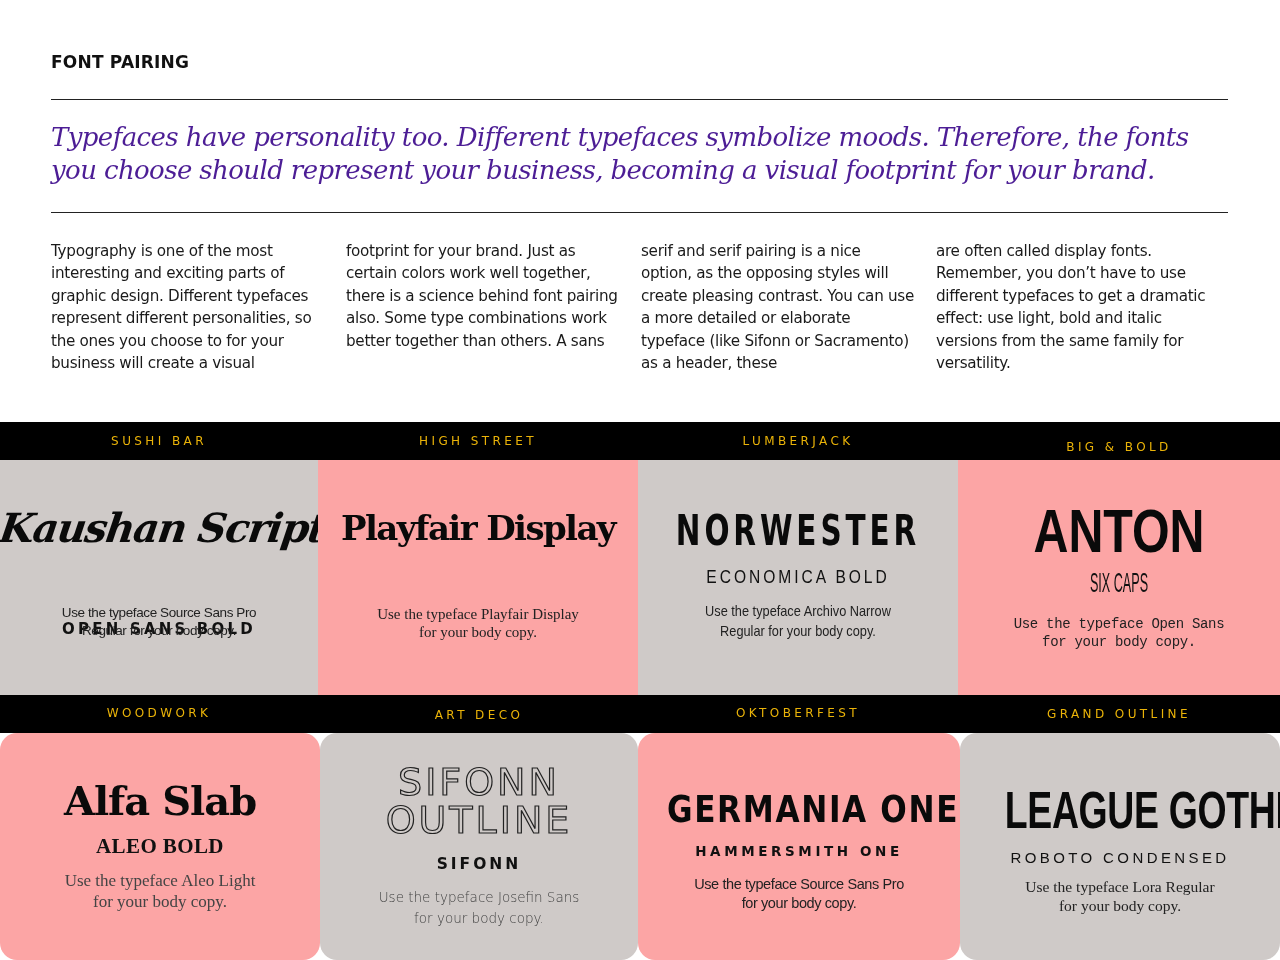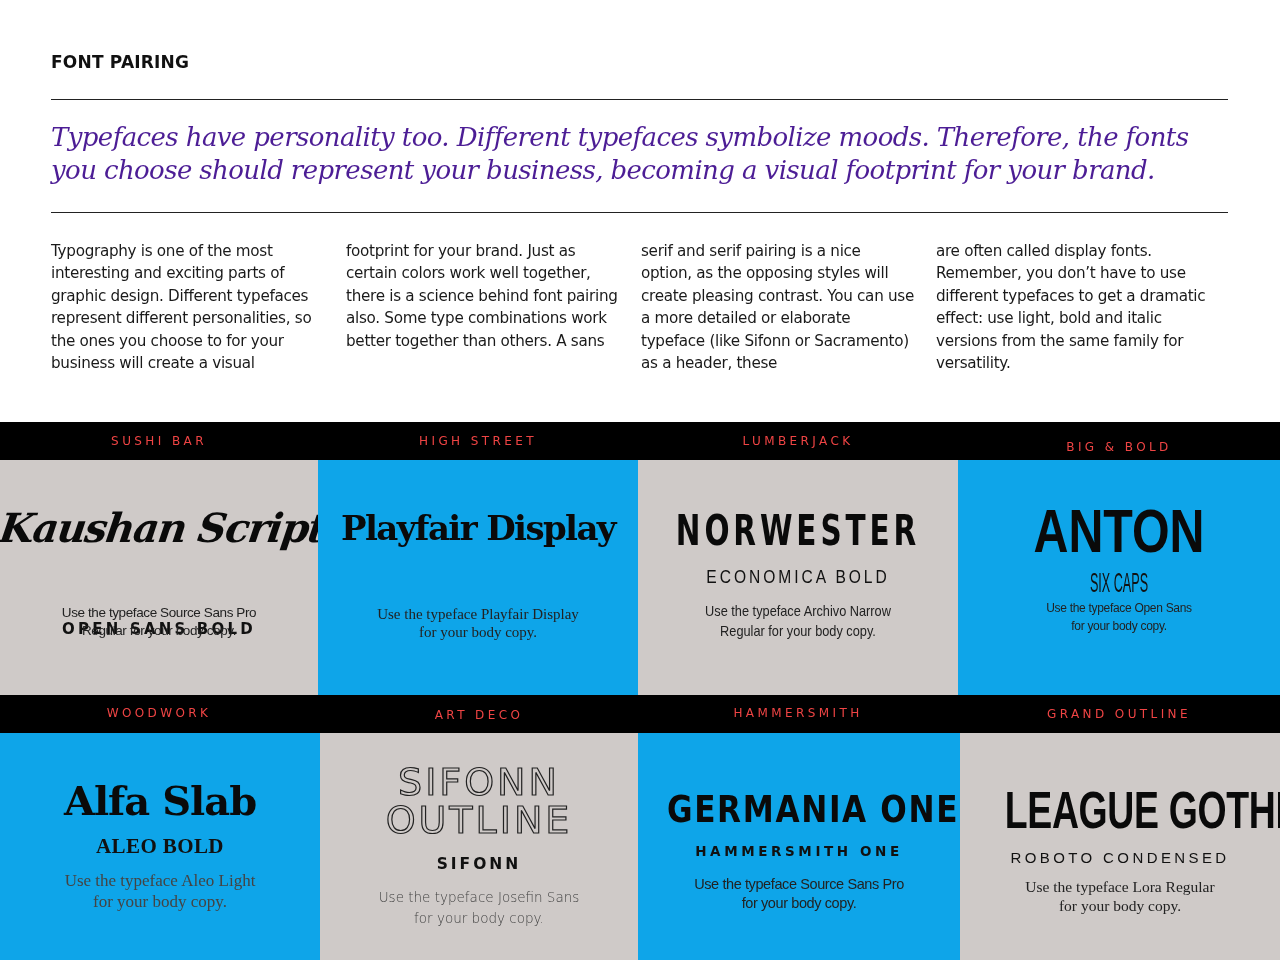--- a/index.html
+++ b/index.html
@@ -33,49 +33,49 @@
 
   .row { position: absolute; left: 0; width: 1280px; }
   .row.top { top: 422px; height: 273px; }
   .row.bottom { top: 695px; height: 265px; }
 
   .bar {
     position: absolute; left: 0; top: 0; width: 1280px; height: 38px; background: #000;
   }
   .bar-label {
     position: absolute; top: 0; height: 38px; line-height: 38px; text-align: center;
-    color: #ef4444; font-family: "DejaVu Sans", sans-serif; font-size: 12px;
+    color: #eab308; font-family: "DejaVu Sans", sans-serif; font-size: 12px;
     letter-spacing: 3.4px;
   }
   .cell { position: absolute; top: 38px; text-align: center; }
   .row.top .cell { height: 235px; }
-  .row.bottom .cell { height: 227px; }
+  .row.bottom .cell { height: 227px; border-radius: 17px; }
   .dark { background: #cfcac8; }
-  .light { background: #0ea5e9; }
+  .light { background: #fca5a5; }
 
   .title { position: absolute; left: 0; width: 100%; color: #0a0a0a; white-space: nowrap; }
   .sub { position: absolute; left: 0; width: 100%; color: #111; white-space: nowrap; }
   .body { position: absolute; left: 0; width: 100%; color: #222; font-size: 14px; line-height: 18px; }
 
   
   .t-kaushan { top: 44px; font-family: "DejaVu Serif", serif; font-style: italic; font-weight: bold; font-size: 40px; letter-spacing: -1.5px; transform: skewX(-8deg); }
   .s-opensans { top: 112px; font-family: "DejaVu Sans", sans-serif; font-weight: bold; font-size: 15px; letter-spacing: 3.2px; margin-top: 48px; }
   .b-source { top: 144px; font-family: "Liberation Sans", sans-serif; font-size: 13.5px; letter-spacing: -0.4px; }
 
   .t-playfair { top: 48px; font-family: "DejaVu Serif", serif; font-weight: bold; font-size: 34px; letter-spacing: -1.6px; }
   .s-playfair { top: 106px; font-family: "Liberation Serif", serif; font-style: italic; font-size: 19px; }
   .b-playfair { top: 145px; font-family: "Liberation Serif", serif; font-size: 15px; line-height: 18px; }
 
   .t-norwester { top: 46px; font-family: "DejaVu Sans Condensed", "DejaVu Sans", sans-serif; font-weight: bold; font-size: 42px; letter-spacing: 5px; transform: scaleX(0.78); }
   .s-economica { top: 106px; font-family: "Liberation Sans", sans-serif; font-size: 19px; letter-spacing: 3.6px; transform: scaleX(0.82); }
   .b-archivo { top: 141px; font-family: "Liberation Sans", sans-serif; font-size: 14.5px; line-height: 20px; transform: scaleX(0.88); }
 
   .t-anton { top: 38px; font-family: "Liberation Sans", sans-serif; font-weight: bold; font-size: 62px; letter-spacing: 0px; transform: scaleX(0.78); line-height: 66px; }
   .s-sixcaps { top: 107px; font-family: "Liberation Sans", sans-serif; font-size: 28px; transform: scaleX(0.45); line-height: 32px; }
-  .b-opensans { top: 140px; font-family: Liberation Sans, sans-serif; font-size: 12px; line-height: 17.5px; letter-spacing: -0.3px; }
+  .b-opensans { top: 156px; font-family: Liberation Mono, monospace; font-size: 14px; line-height: 17.5px; letter-spacing: -0.3px; }
 
   .t-alfa { top: 44px; font-family: "DejaVu Serif", serif; font-weight: bold; font-size: 40px; letter-spacing: -1px; }
   .s-aleo { top: 101px; font-family: Liberation Serif, serif; font-weight: bold; font-size: 21px; letter-spacing: 0.4px; }
   .b-aleo { top: 138px; font-family: "Liberation Serif", serif; font-size: 17px; line-height: 20.5px; color: #444; }
 
   .t-sifonn { top: 30px; font-family: "DejaVu Sans", sans-serif; font-size: 38px; line-height: 38px; letter-spacing: 3px; color: transparent; -webkit-text-stroke: 1.2px #222; }
   .s-sifonn { top: 122px; font-family: "DejaVu Sans", sans-serif; font-weight: bold; font-size: 15.5px; letter-spacing: 3px; }
   .b-josefin { top: 154px; font-family: "DejaVu Sans", sans-serif; font-size: 13.5px; line-height: 20.5px; color: #444; font-weight: 300; }
 
   .t-germania { top: 54px; font-family: "DejaVu Sans", sans-serif; font-weight: bold; font-size: 38px; letter-spacing: 2px; transform: scaleX(0.82); }
@@ -144,21 +144,21 @@
       <div>Use the typeface Open Sans</div>
       <div>for your body copy.</div>
     </div>
   </div>
 </div>
 
 <div class="row bottom">
   <div class="bar">
     <div class="bar-label" style="left:0;width:318px;top:-1px;">WOODWORK</div>
     <div class="bar-label" style="left:320px;width:318px;top:1px;">ART DECO</div>
-    <div class="bar-label" style="left:638px;width:320px;top:-1px;">HAMMERSMITH</div>
+    <div class="bar-label" style="left:638px;width:320px;top:-1px;">OKTOBERFEST</div>
     <div class="bar-label" style="left:958px;width:322px;">GRAND OUTLINE</div>
   </div>
 
   <div class="cell light" style="left:0;width:320px;">
     <div class="title t-alfa">Alfa Slab</div>
     <div class="sub s-aleo">ALEO BOLD</div>
     <div class="body b-aleo">
       <div>Use the typeface Aleo Light</div>
       <div>for your body copy.</div>
     </div>

